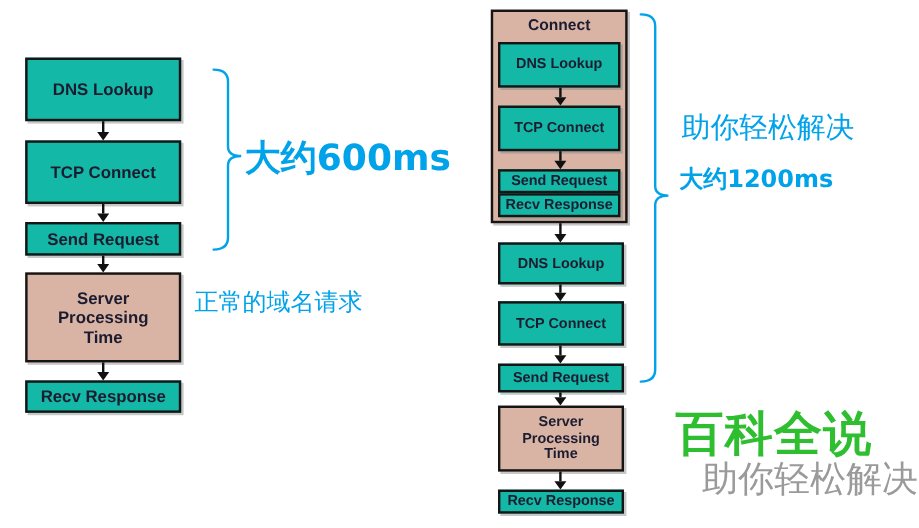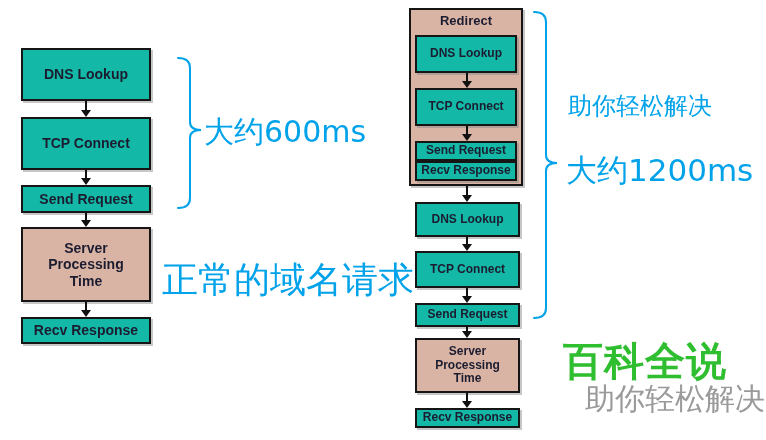--- a/index.html
+++ b/index.html
@@ -48,21 +48,21 @@
     border-right:5px solid transparent;
     border-top:7px solid #111;
   }
   .brace{position:absolute;}
   .cyan-text{
     position:absolute;
     color:#00a2e9;
     font-family:"DejaVu Sans","Liberation Sans",sans-serif;
     white-space:nowrap;
   }
-  .duration{font-weight:normal;}
+  .duration{font-weight:bold;}
   .brand{
     position:absolute;
     left:563px;top:334px;
     color:#2fbe2f;
     font-size:40px;
     font-weight:bold;
     letter-spacing:1px;
     font-family:"DejaVu Sans","Liberation Sans",sans-serif;
     white-space:nowrap;
   }
@@ -100,24 +100,24 @@
     <span class="shaft"></span>
       <span class="head"></span>
   </div>
   <div class="box blue fs14" style="left:21px;top:317px;width:130px;height:27px">Recv Response</div>
 
   <svg class="brace" style="left:176px;top:56px" width="26" height="154" viewBox="0 0 26 154">
     <path d="M2 2 Q14 2 14 12 L14 66 Q14 74 25 74 Q14 74 14 82 L14 142 Q14 152 2 152" fill="none" stroke="#00a2e9" stroke-width="2" stroke-linecap="round"></path>
   </svg>
 
   <div class="cyan-text duration" style="left:204px;top:112px;font-size:30px">大约600ms</div>
-  <div class="cyan-text" style="left:162px;top:256px;font-size:36px">正常的域名请求</div>
+  <div class="cyan-text" style="left:162px;top:238px;font-size:20px">正常的域名请求</div>
 
   <div class="box brown" style="left:409px;top:8px;width:114px;height:178px">
-    <span class="group-title">Redirect</span>
+    <span class="group-title">Connect</span>
   </div>
   <div class="box blue fs12" style="left:415px;top:35px;width:102px;height:38px">DNS Lookup</div>
   <div class="arrow" style="left:462px;top:73px;height:15px;width:10px">
     <span class="shaft"></span>
       <span class="head"></span>
   </div>
   <div class="box blue fs12" style="left:415px;top:88px;width:102px;height:38px">TCP Connect</div>
   <div class="arrow" style="left:462px;top:126px;height:15px;width:10px">
     <span class="shaft"></span>
       <span class="head"></span>
@@ -150,18 +150,18 @@
     <span class="shaft"></span>
       <span class="head"></span>
   </div>
   <div class="box blue fs12" style="left:415px;top:408px;width:105px;height:20px">Recv Response</div>
 
   <svg class="brace" style="left:532px;top:10px" width="26" height="310" viewBox="0 0 26 310">
     <path d="M2 2 Q14 2 14 12 L14 145 Q14 153 25 153 Q14 153 14 161 L14 298 Q14 308 2 308" fill="none" stroke="#00a2e9" stroke-width="2" stroke-linecap="round"></path>
   </svg>
 
   <div class="cyan-text" style="left:568px;top:90px;font-size:24px">助你轻松解决</div>
-  <div class="cyan-text duration" style="left:566px;top:150px;font-size:31px">大约1200ms</div>
+  <div class="cyan-text duration" style="left:566px;top:136px;font-size:20px">大约1200ms</div>
 
   <div class="brand">百科全说</div>
   <div class="tagline">助你轻松解决</div>
 
 </div>
 
 </body></html>

